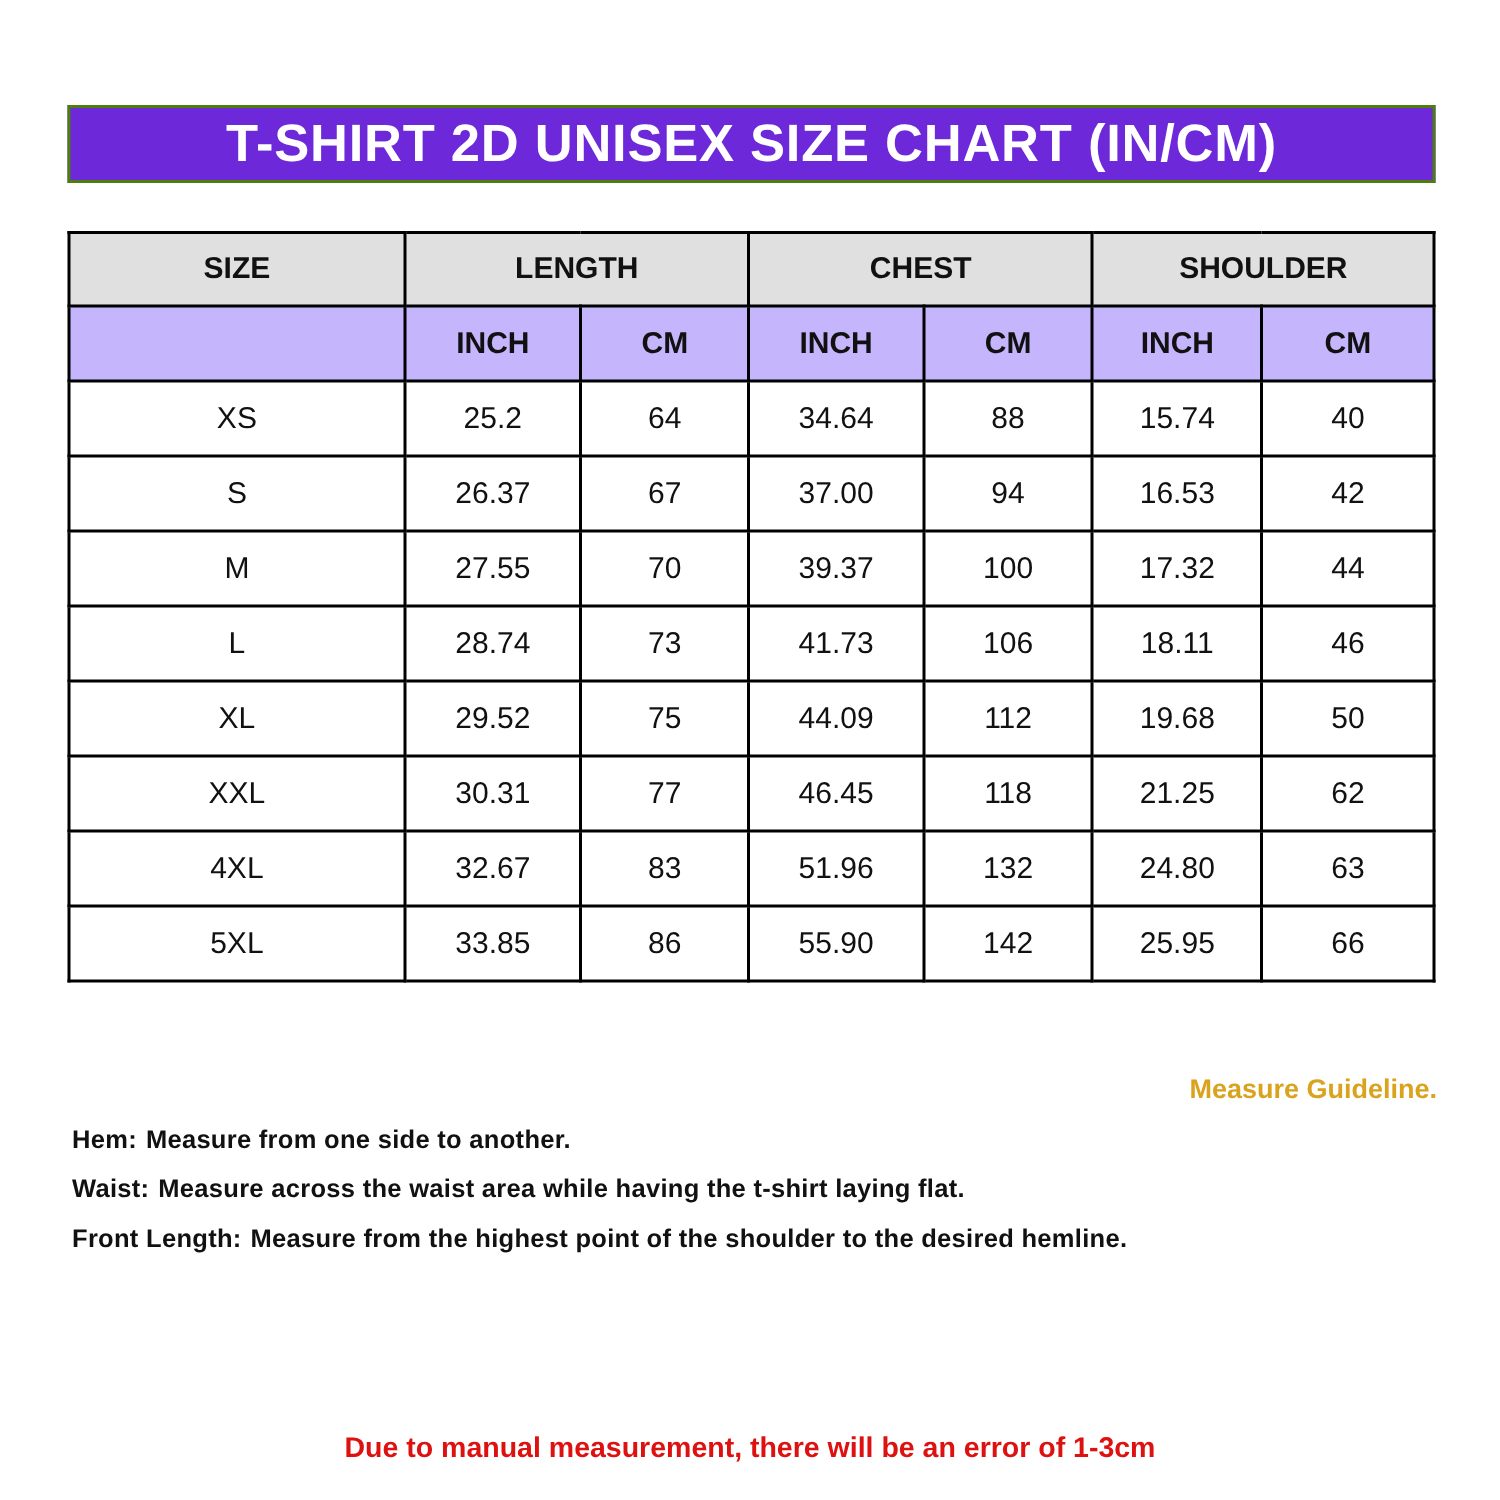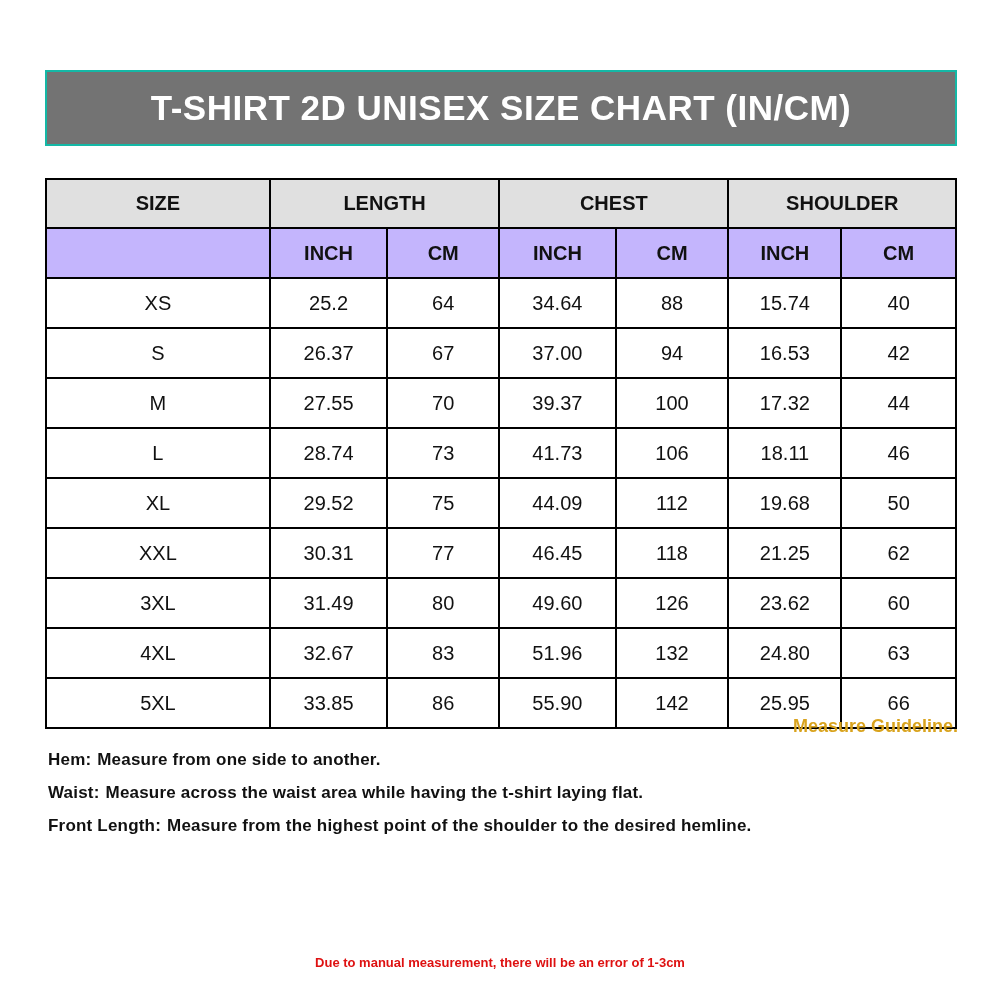--- a/index.html
+++ b/index.html
@@ -16,23 +16,23 @@
     overflow: hidden;
   }
   .chart-wrap {
     position: absolute;
     left: 45px;
     top: 70px;
     width: 912px;
   }
   .title-bar {
     box-sizing: border-box;
-    height: 76px;
-    background: #737373;
-    border: 2px solid #14b8a6;
+    height: 52px;
+    background: #6d28d9;
+    border: 2px solid #4d7c0f;
     display: flex;
     align-items: center;
     justify-content: center;
     margin-bottom: 3px;
   }
   .title-bar span {
     color: #ffffff;
     font-weight: bold;
     font-size: 35px;
     letter-spacing: 0.5px;
@@ -94,21 +94,21 @@
     font-weight: bold;
   }
   .footer-note {
     position: absolute;
     left: 0;
     top: 955px;
     width: 100%;
     text-align: center;
     color: #DE1111;
     font-weight: bold;
-    font-size: 13px;
+    font-size: 19px;
   }
 </style>
 </head>
 <body>
 
 <div class="sheet">
 
   <div class="chart-wrap">
 
     <div class="title-bar">
@@ -191,29 +191,20 @@
         <tr class="data-row">
           <td>XXL</td>
           <td>30.31</td>
           <td>77</td>
           <td>46.45</td>
           <td>118</td>
           <td>21.25</td>
           <td>62</td>
         </tr>
         <tr class="data-row">
-          <td>3XL</td>
-          <td>31.49</td>
-          <td>80</td>
-          <td>49.60</td>
-          <td>126</td>
-          <td>23.62</td>
-          <td>60</td>
-        </tr>
-        <tr class="data-row">
           <td>4XL</td>
           <td>32.67</td>
           <td>83</td>
           <td>51.96</td>
           <td>132</td>
           <td>24.80</td>
           <td>63</td>
         </tr>
         <tr class="data-row">
           <td>5XL</td>

